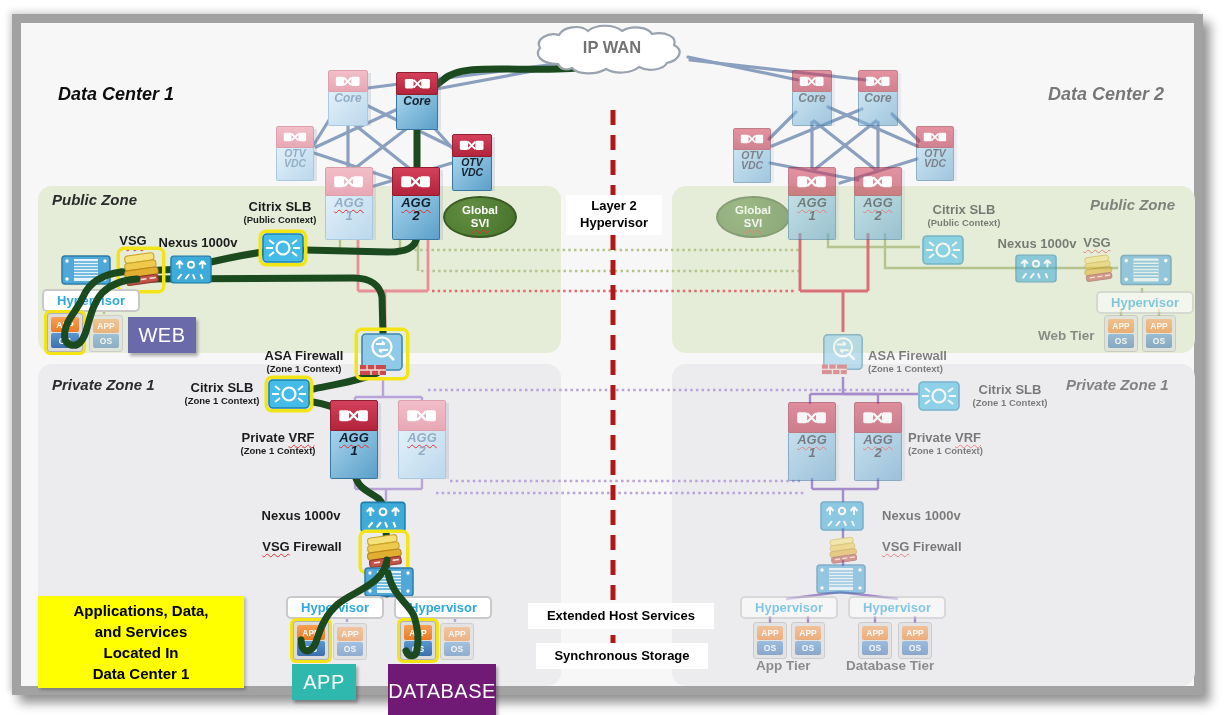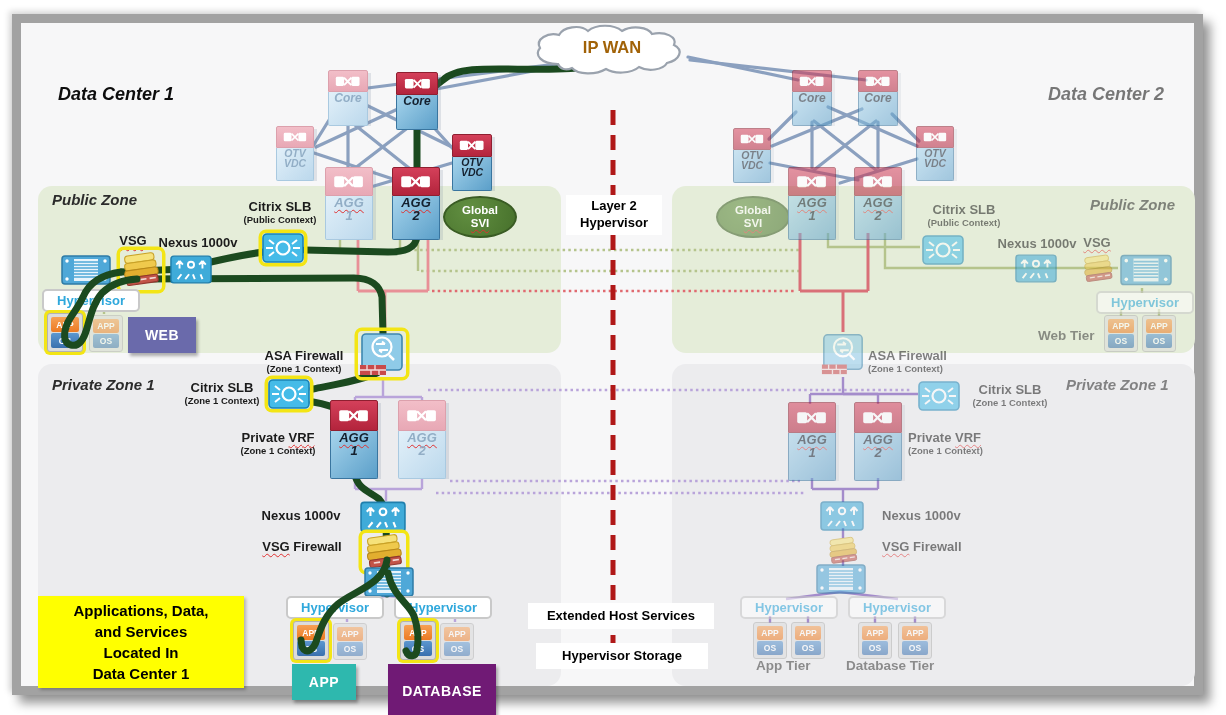--- a/index.html
+++ b/index.html
@@ -18,21 +18,21 @@
   
   .dct{font-weight:bold;font-style:italic;font-size:18px;color:#0d0d0d;white-space:nowrap;}
   .zl{font-weight:bold;font-style:italic;font-size:15px;color:#2b2b2b;white-space:nowrap;}
   .lbl{font-weight:bold;font-size:13px;color:#1b1b1b;text-align:center;line-height:1.15;white-space:nowrap;}
   .lbl .ctx{display:block;font-size:9.5px;}
   .lbl.left{text-align:left;}
   .tier{font-weight:bold;font-size:13.5px;color:#3c3c3c;white-space:nowrap;}
   .sq{text-decoration-line:underline;text-decoration-style:wavy;text-decoration-color:#E03030;
       text-decoration-thickness:1px;text-underline-offset:2px;}
   
-  .cloudtxt{position:absolute;left:0;top:14px;width:100%;text-align:center;font-weight:bold;font-size:16.5px;color:#a16207;}
+  .cloudtxt{position:absolute;left:0;top:14px;width:100%;text-align:center;font-weight:bold;font-size:16.5px;color:#737373;}
   
   .cube{box-shadow:3px 3px 0 rgba(110,130,150,.18);}
   .cube .ctop{height:38%;background:linear-gradient(#D4405A,#B3243C);border:1px solid #8F1F30;border-radius:2px 2px 0 0;
               display:flex;align-items:center;justify-content:center;}
   .cube .cbody{height:62%;background:linear-gradient(135deg,#A6D4EC,#5B9FC9);border:1px solid #39759F;border-top:none;
                display:flex;justify-content:center;text-align:center;border-radius:0 0 2px 2px;}
   .cube .cl{font-weight:bold;font-style:italic;font-size:13px;line-height:1.02;color:#14202E;}
   .cube .cl .blk{display:block;}
   .cube.small .cl{font-size:12px;}
   .cube.otvc .cl{font-size:10.5px;}
@@ -55,21 +55,21 @@
        display:flex;align-items:center;justify-content:center;white-space:nowrap;}
   
   .vm{background:#DCDCDC;border:1px solid #B2B2B2;border-radius:3px;padding:3px;display:flex;flex-direction:column;gap:1px;box-sizing:border-box;}
   .vm .vma{flex:1;background:linear-gradient(#F6A055,#ED7A22);border-radius:2px;color:#fff;font-weight:bold;font-size:8.5px;
            display:flex;align-items:center;justify-content:center;}
   .vm .vmo{flex:1;background:linear-gradient(#5C97D0,#3A70AE);border-radius:2px;color:#fff;font-weight:bold;font-size:8.5px;
            display:flex;align-items:center;justify-content:center;}
   .vm.gh{opacity:.5;}
   .vm.hl{box-shadow:0 0 0 3px #F3E515;}
   
-  .chip{color:#fff;font-weight:bold;font-size:14px;letter-spacing:.5px;display:flex;align-items:center;justify-content:center;
+  .chip{color:#fff;font-weight:normal;font-size:20px;letter-spacing:.5px;display:flex;align-items:center;justify-content:center;
         box-shadow:2px 3px 3px rgba(0,0,0,.3);}
   
   .note{background:#FFFF00;color:#000;font-weight:bold;font-size:15px;line-height:1.4;text-align:center;
         display:flex;align-items:center;justify-content:center;white-space:pre-line;box-shadow:2px 2px 3px rgba(0,0,0,.25);}
   .wbox{background:#fff;color:#000;font-weight:bold;font-size:13px;text-align:center;display:flex;flex-direction:column;
         align-items:center;justify-content:center;line-height:1.3;white-space:nowrap;}
 </style>
 </head>
 <body>
 
@@ -462,21 +462,21 @@
   <div class="n note" style="left:38px;top:596px;width:206px;height:92px">Applications, Data,
 and Services
 Located In
 Data Center 1</div>
 
   <div class="n wbox" style="left:566px;top:195px;width:96px;height:40px">
     <span>Layer 2</span>
     <span>Hypervisor</span>
   </div>
   <div class="n wbox" style="left:528px;top:603px;width:186px;height:26px">Extended Host Services</div>
-  <div class="n wbox" style="left:536px;top:643px;width:172px;height:26px">Hypervisor Storage</div>
+  <div class="n wbox" style="left:536px;top:643px;width:172px;height:26px">Synchronous Storage</div>
 
   <div class="dc2dim">
     <div class="n dct" style="left:1048px;top:84px">Data Center 2</div>
     <div class="n cube small" style="left:792px;top:70px;width:40px;height:53px">
       <div class="ctop">
           <svg class="bt" viewBox="0 0 30 14">
             <rect x="2" y="2" width="9" height="10" rx="1.5"></rect>
             <rect x="19" y="2" width="9" height="10" rx="1.5"></rect>
             <path d="M11 3 L19 11 M19 3 L11 11"></path>
           </svg>

